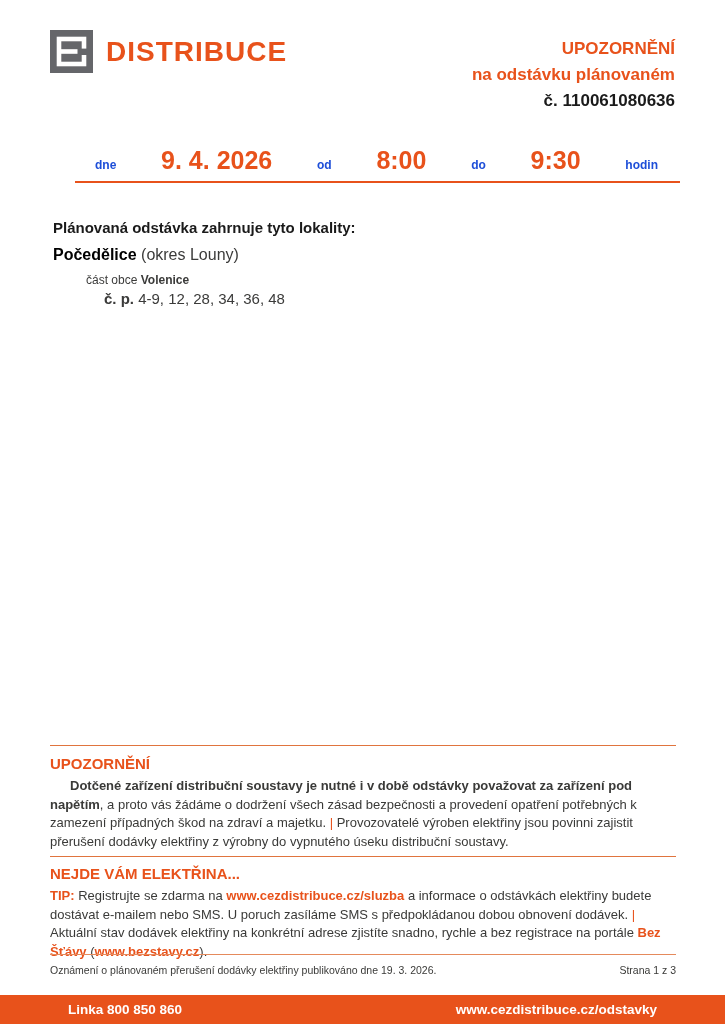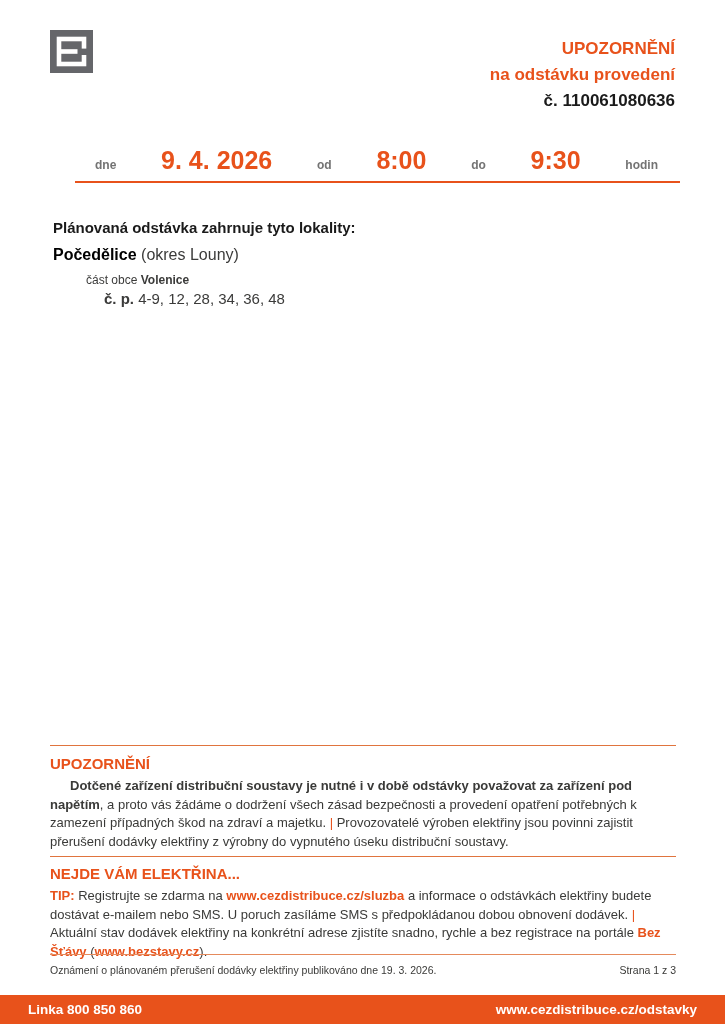--- a/index.html
+++ b/index.html
@@ -19,21 +19,21 @@
   }
   .header-right{top:36px;right:50px;text-align:right;}
   .header-right .hl{font-size:17px;font-weight:bold;line-height:26px;color:#e8521b;}
   .header-right .hl.num{color:#1a1a1a;}
 
   
   .schedule{
     top:146px;left:75px;width:605px;box-sizing:border-box;padding:0 22px 0 20px;
     display:flex;justify-content:space-between;align-items:baseline;
   }
-  .sched-label{font-size:12px;font-weight:bold;color:#737373;}
+  .sched-label{font-size:12px;font-weight:bold;color:#1d4ed8;}
   .sched-value{font-size:25px;font-weight:bold;color:#e8521b;}
   .schedule-rule{top:181px;left:75px;width:605px;height:2px;background:#e8521b;}
 
   
   .loc-heading{top:219px;left:53px;font-size:15px;font-weight:bold;color:#1a1a1a;}
   .loc-muni{top:246px;left:53px;font-size:16px;color:#3b3b3a;}
   .loc-muni .muni-name{font-weight:bold;color:#000000;}
   .loc-part{top:273px;left:86px;font-size:12px;color:#3b3b3a;}
   .loc-part .b{font-weight:bold;}
   .loc-cp{top:290px;left:104px;font-size:15px;color:#3b3b3a;}
@@ -56,39 +56,40 @@
   .link{color:#e8521b;font-weight:bold;text-decoration:none;cursor:pointer;}
 
   
   .footer-note{
     top:964px;left:50px;width:626px;display:flex;justify-content:space-between;
     font-size:10.5px;color:#3a3a38;text-align:center;
   }
   .footer-bar{
     top:995px;left:0;width:725px;height:29px;background:#e8521b;
     display:flex;justify-content:space-between;align-items:center;
-    box-sizing:border-box;padding:0 28px;
+    box-sizing:border-box;padding:0 68px;
   }
   .footer-bar span{color:#ffffff;font-size:13.5px;font-weight:bold;}
 </style>
 </head>
 <body>
 
 <div class="abs logo-row">
   <svg class="logo-mark" viewBox="0 0 43 43" xmlns="http://www.w3.org/2000/svg" aria-hidden="true">
     <rect x="0" y="0" width="43" height="43" fill="#65666a"></rect>
     <rect x="9" y="9" width="25" height="25" fill="none" stroke="#ffffff" stroke-width="4.6"></rect>
     <rect x="29.5" y="18.6" width="8" height="6.4" fill="#65666a"></rect>
     <rect x="7" y="19.2" width="20.5" height="4.6" fill="#ffffff"></rect>
   </svg>
+  <span class="logo-text">DISTRIBUCE</span>
 </div>
 
 <div class="abs header-right">
   <div class="hl">UPOZORNĚNÍ</div>
-  <div class="hl">na odstávku provedení</div>
+  <div class="hl">na odstávku plánovaném</div>
   <div class="hl num">č. 110061080636</div>
 </div>
 
 <div class="abs schedule">
   <span class="sched-label">dne</span>
   <span class="sched-value">9. 4. 2026</span>
   <span class="sched-label">od</span>
   <span class="sched-value">8:00</span>
   <span class="sched-label">do</span>
   <span class="sched-value">9:30</span>

